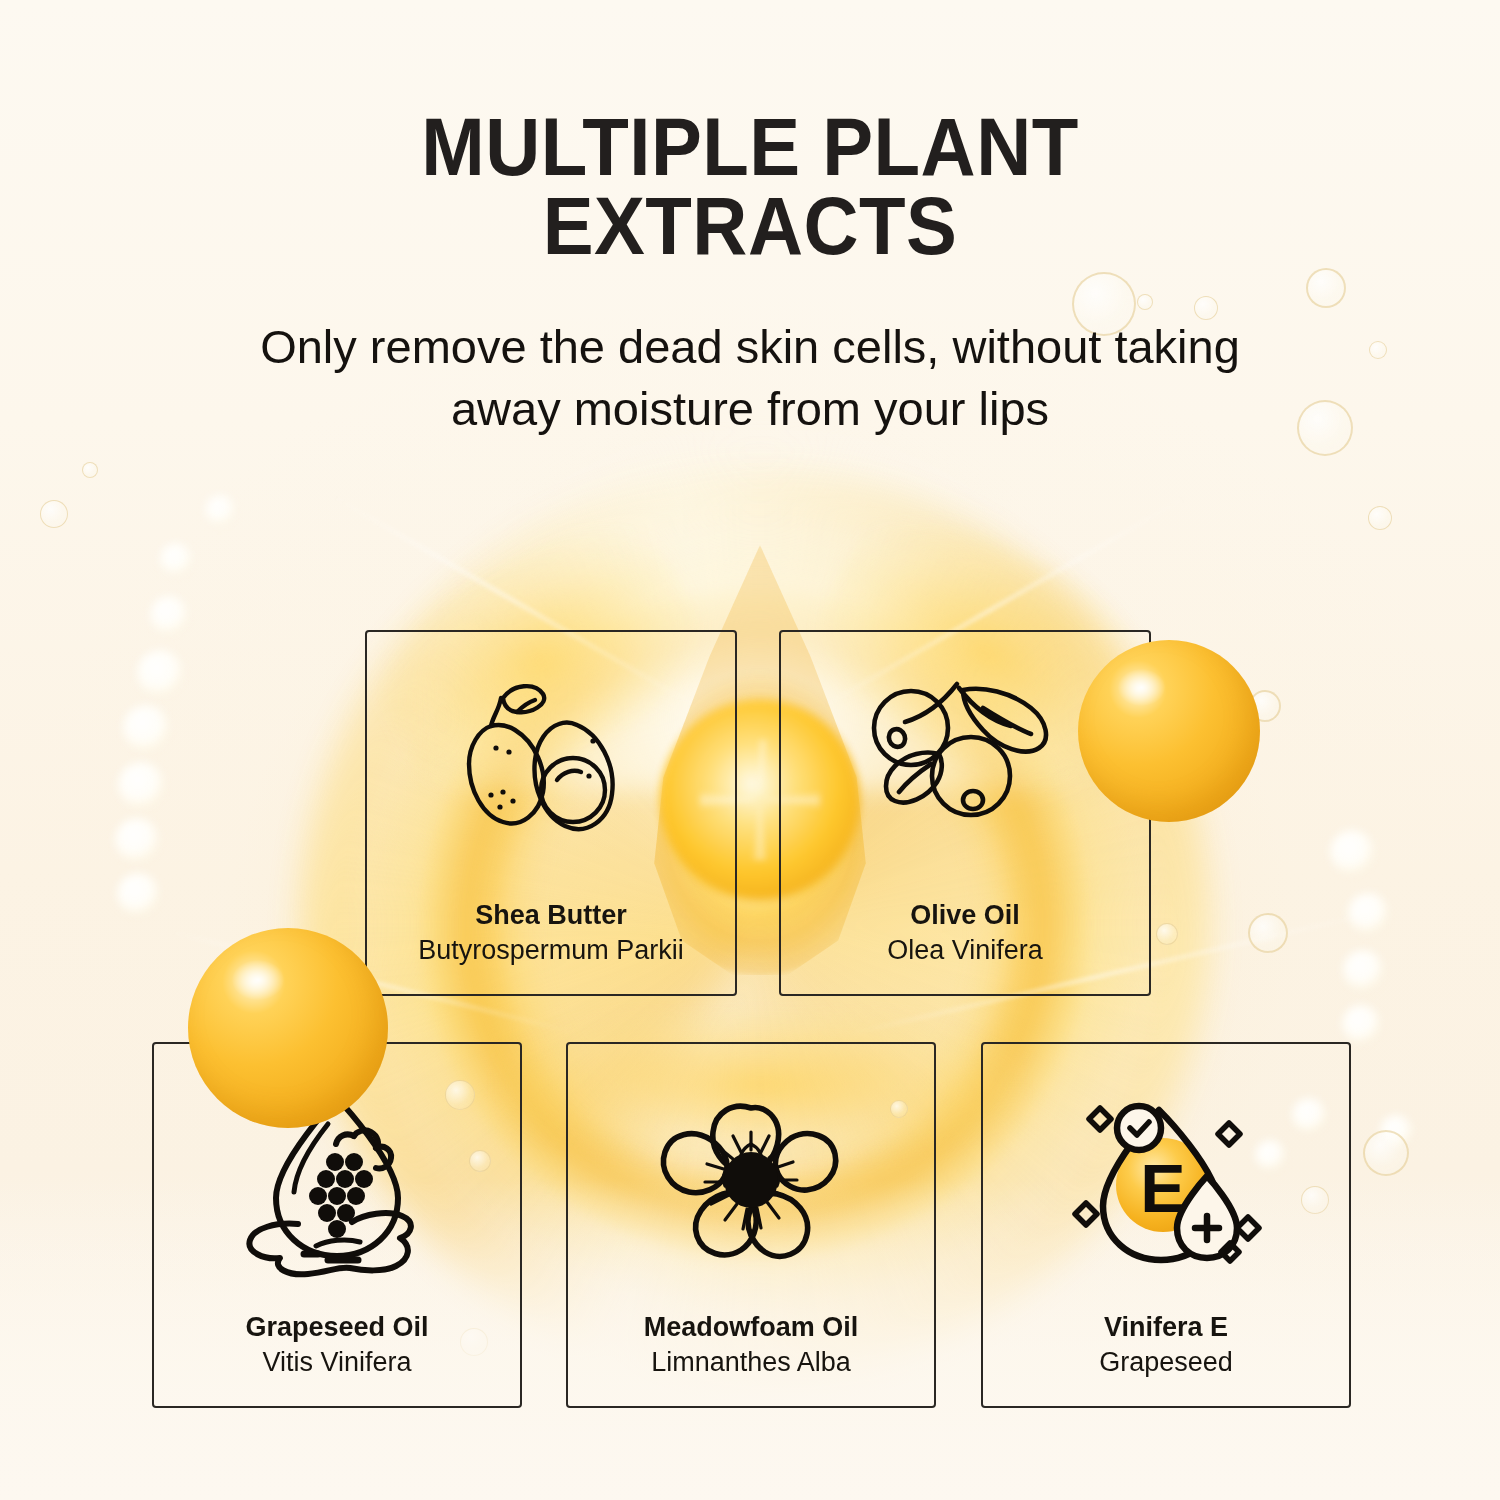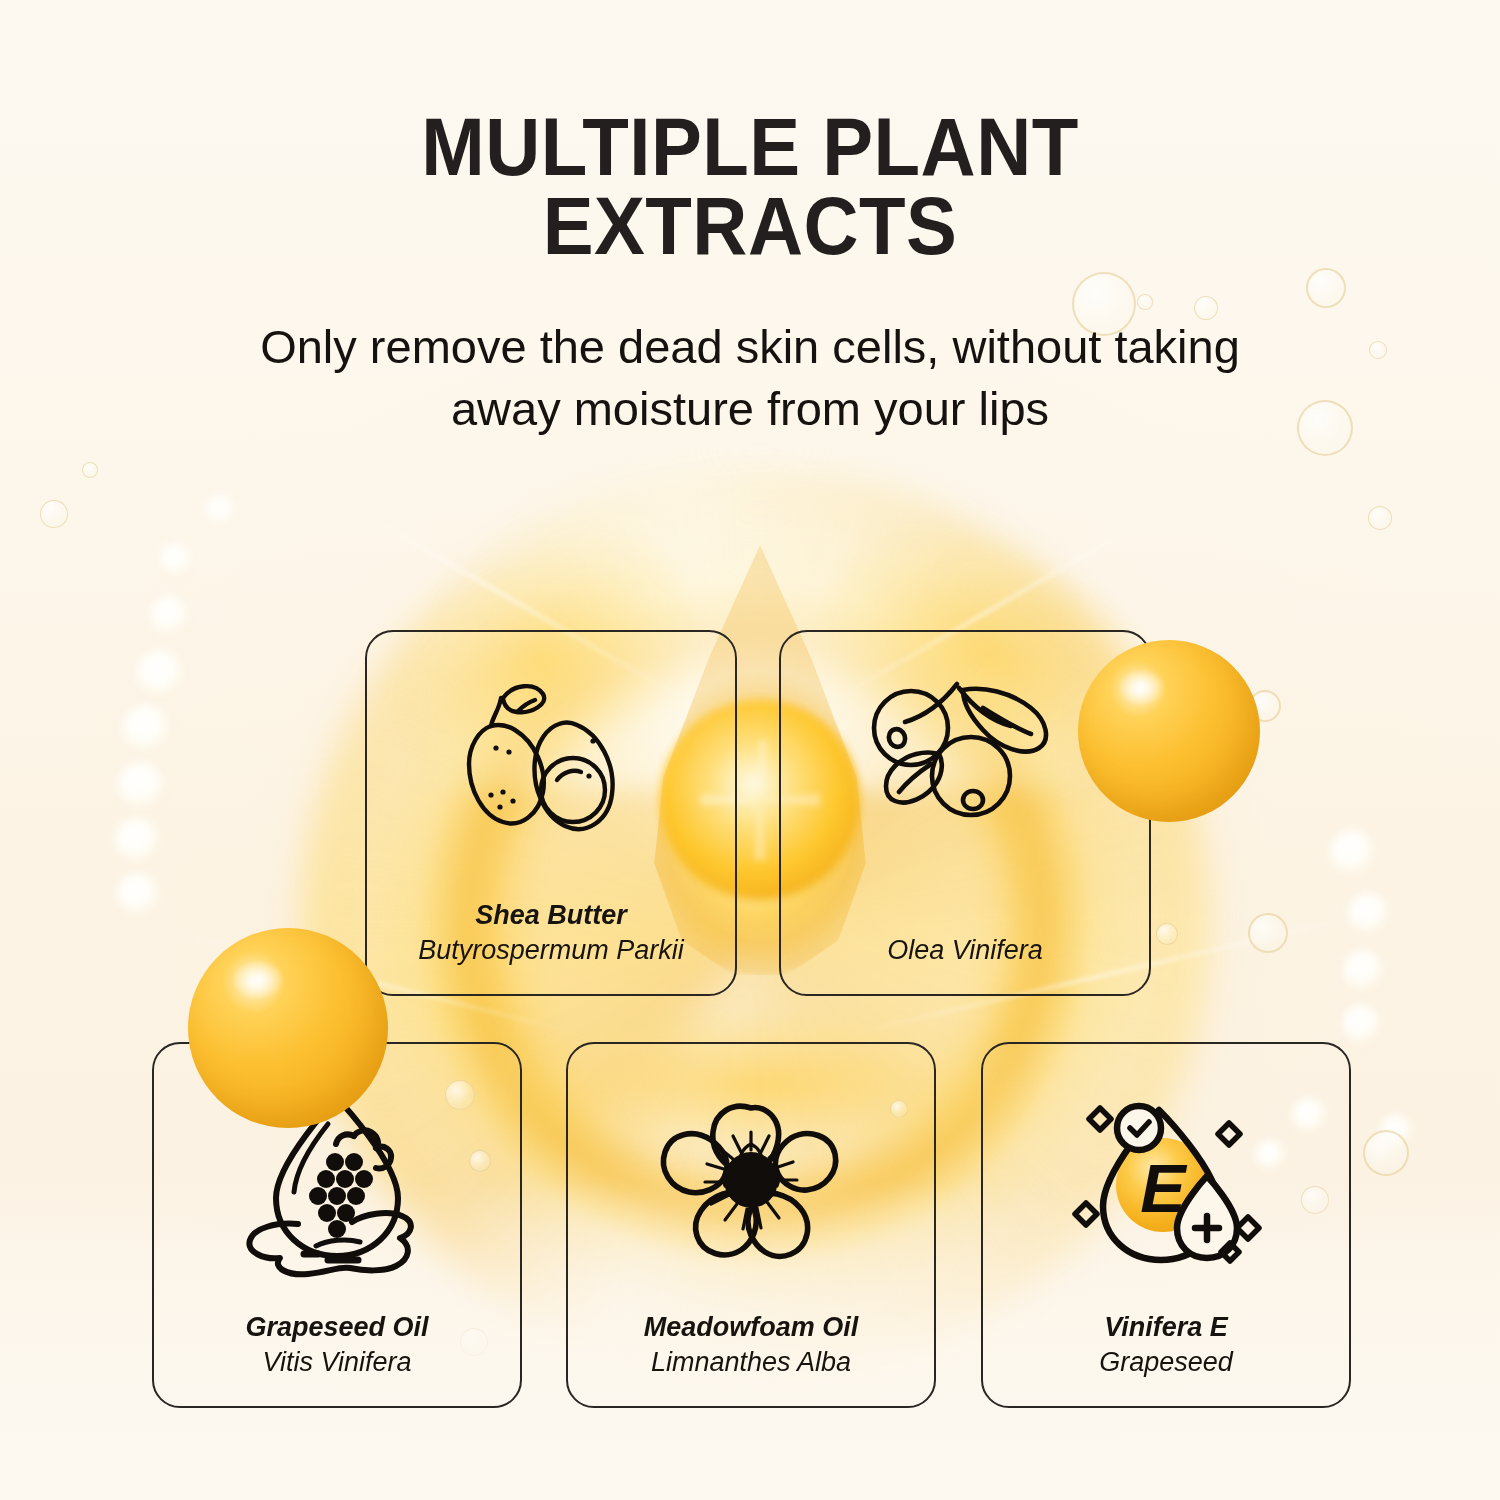--- a/index.html
+++ b/index.html
@@ -130,24 +130,23 @@
   .subhead{
     position:absolute;left:110px;top:316px;width:1280px;text-align:center;
     font-size:47px;line-height:1.32;font-weight:500;color:#15120f;
   }
   .subhead span{display:block;}
 
   
   .card{
     position:absolute;
     border:2px solid #2a2723;
-    border-radius:28px;
+    border-radius:4px;
     background:rgba(255,255,255,0.02);
     box-sizing:border-box;
-    font-style:italic;
   }
   .card-icon{position:absolute;left:0;right:0;top:30px;display:flex;justify-content:center;align-items:center;}
   .card-text{position:absolute;left:0;right:0;bottom:26px;text-align:center;}
   .card-name{font-size:27px;font-weight:700;color:#17140f;line-height:1.28;}
   .card-latin{font-size:27px;font-weight:400;color:#17140f;line-height:1.3;}
 
   .card.top{width:372px;height:366px;top:630px;}
   .card.top .card-icon{top:36px;}
   .card.bot{width:370px;height:366px;top:1042px;}
   .card.bot .card-icon{top:44px;}
@@ -272,20 +271,21 @@
         <ellipse cx="36" cy="70" rx="8" ry="9" transform="rotate(-18 36 70)"></ellipse>
         <circle cx="110" cy="108" r="39"></circle>
         <ellipse cx="112" cy="132" rx="10" ry="9"></ellipse>
         <path d="M102 22 C122 18 150 24 170 40 C186 53 190 72 178 80 C164 89 138 80 122 62 C110 49 102 35 102 22 Z"></path>
         <path d="M122 40 C138 50 154 60 170 66"></path>
         <path d="M78 86 C64 82 46 86 34 98 C22 110 22 128 34 133 C46 138 66 130 76 114 C82 104 82 93 78 86 Z"></path>
         <path d="M70 96 C58 104 46 114 38 124"></path>
       </svg>
     </div>
     <div class="card-text">
+      <div class="card-name">Olive Oil</div>
       <div class="card-latin">Olea Vinifera</div>
     </div>
   </div>
 
   <div class="card bot" id="card-grape">
     <div class="card-icon">
       <svg width="210" height="192" viewBox="0 0 210 192" fill="none" stroke="#100d0a" stroke-width="6" stroke-linecap="round" stroke-linejoin="round">
         <path d="M105 10 C105 10 44 74 44 110 C44 144 71 168 105 168 C139 168 166 144 166 110 C166 74 105 10 105 10 Z"></path>
         <path d="M96 36 C80 56 64 82 62 104" stroke-width="5"></path>
         <path d="M122 48 C124 44 132 40 139 44 C146 48 148 56 144 60"></path>

